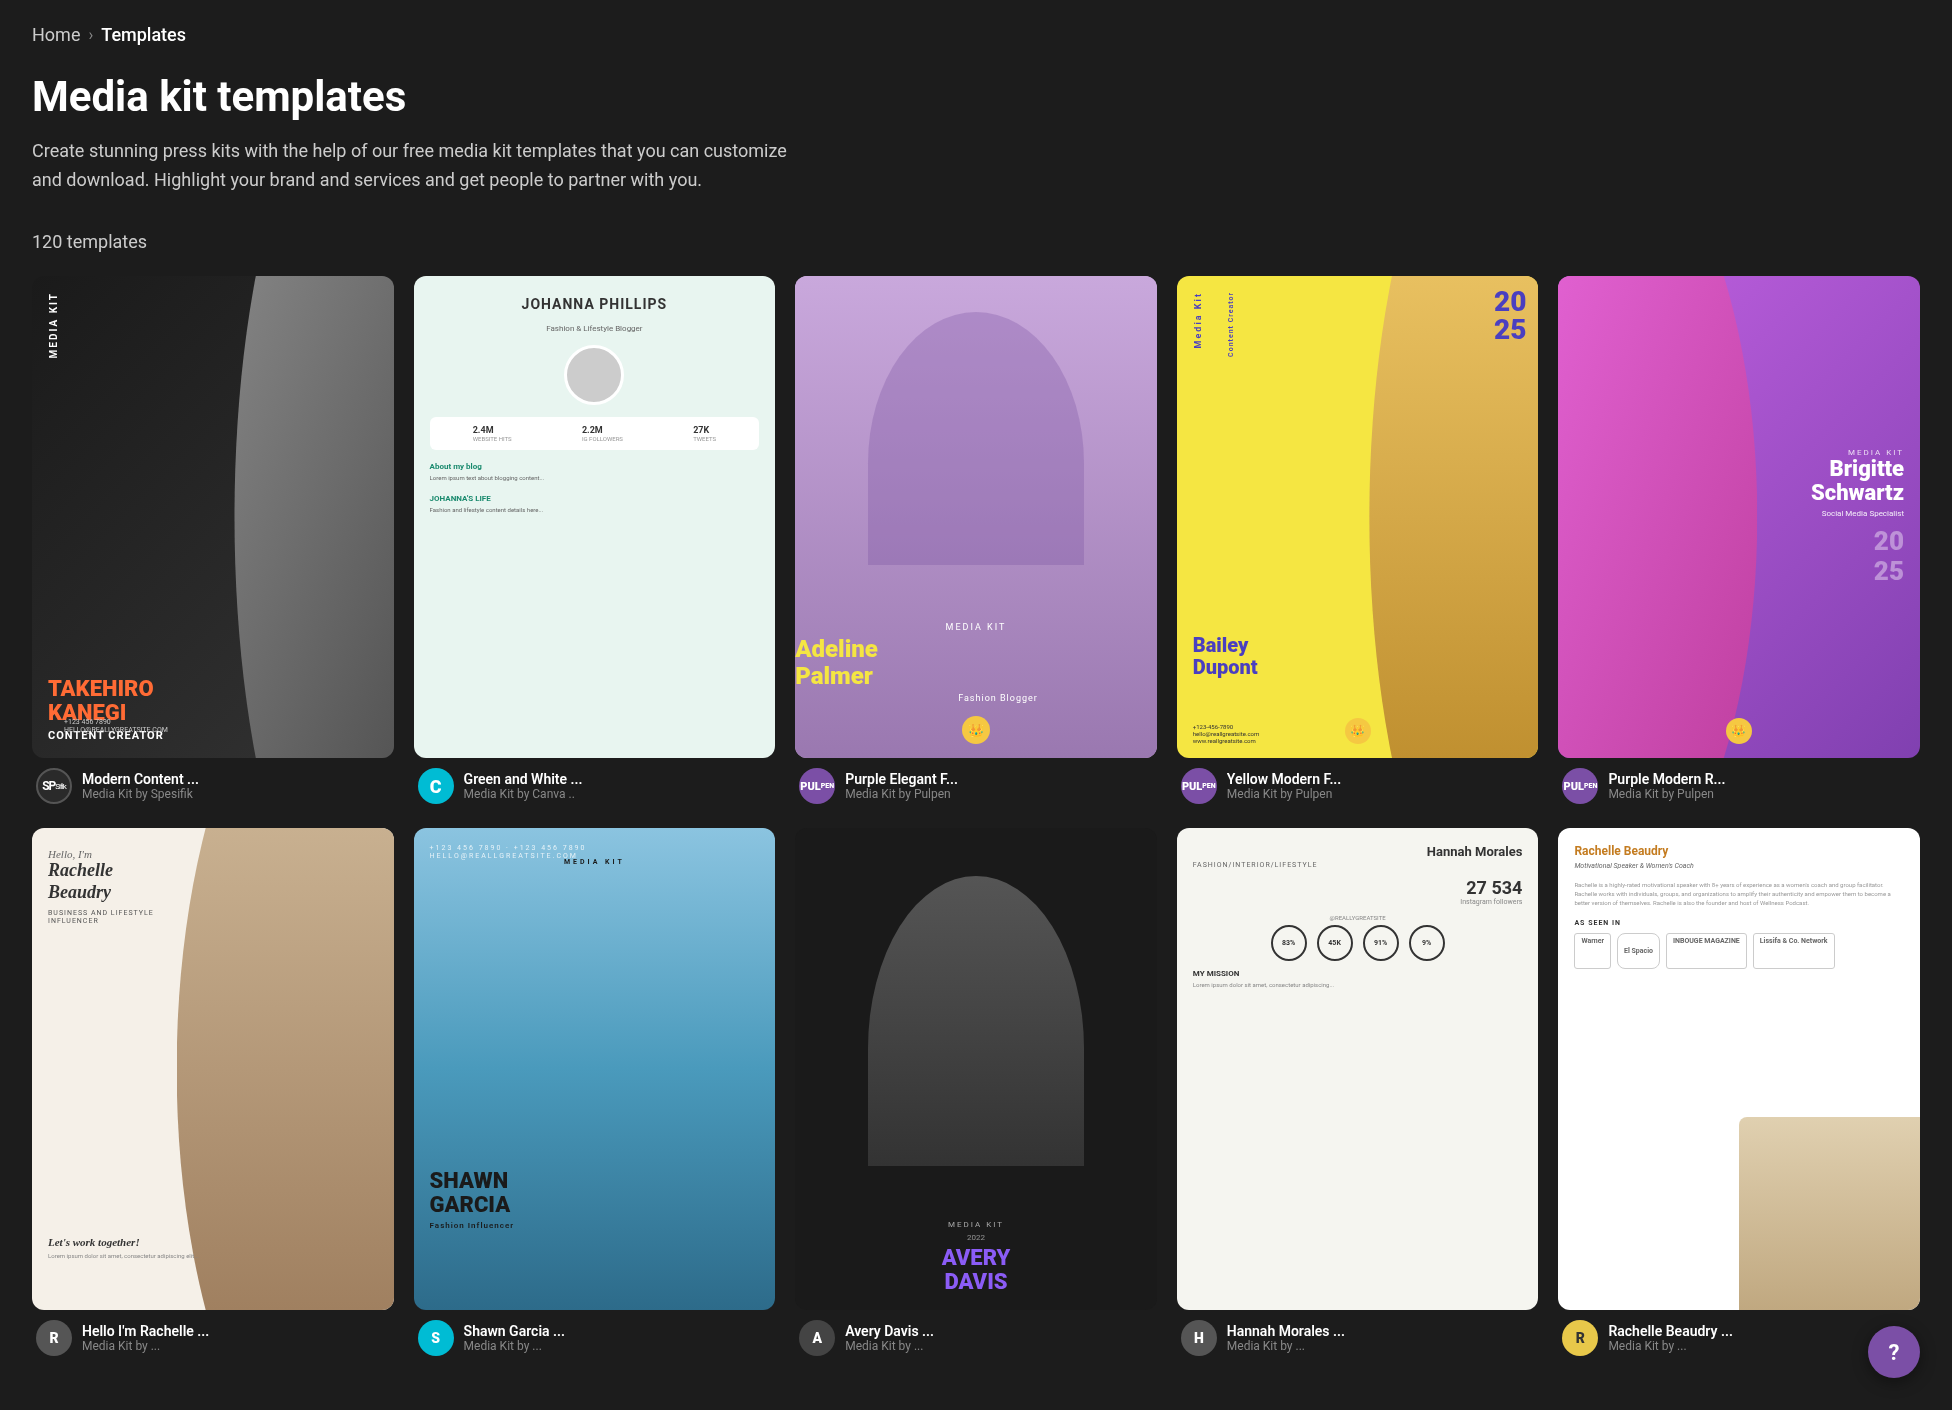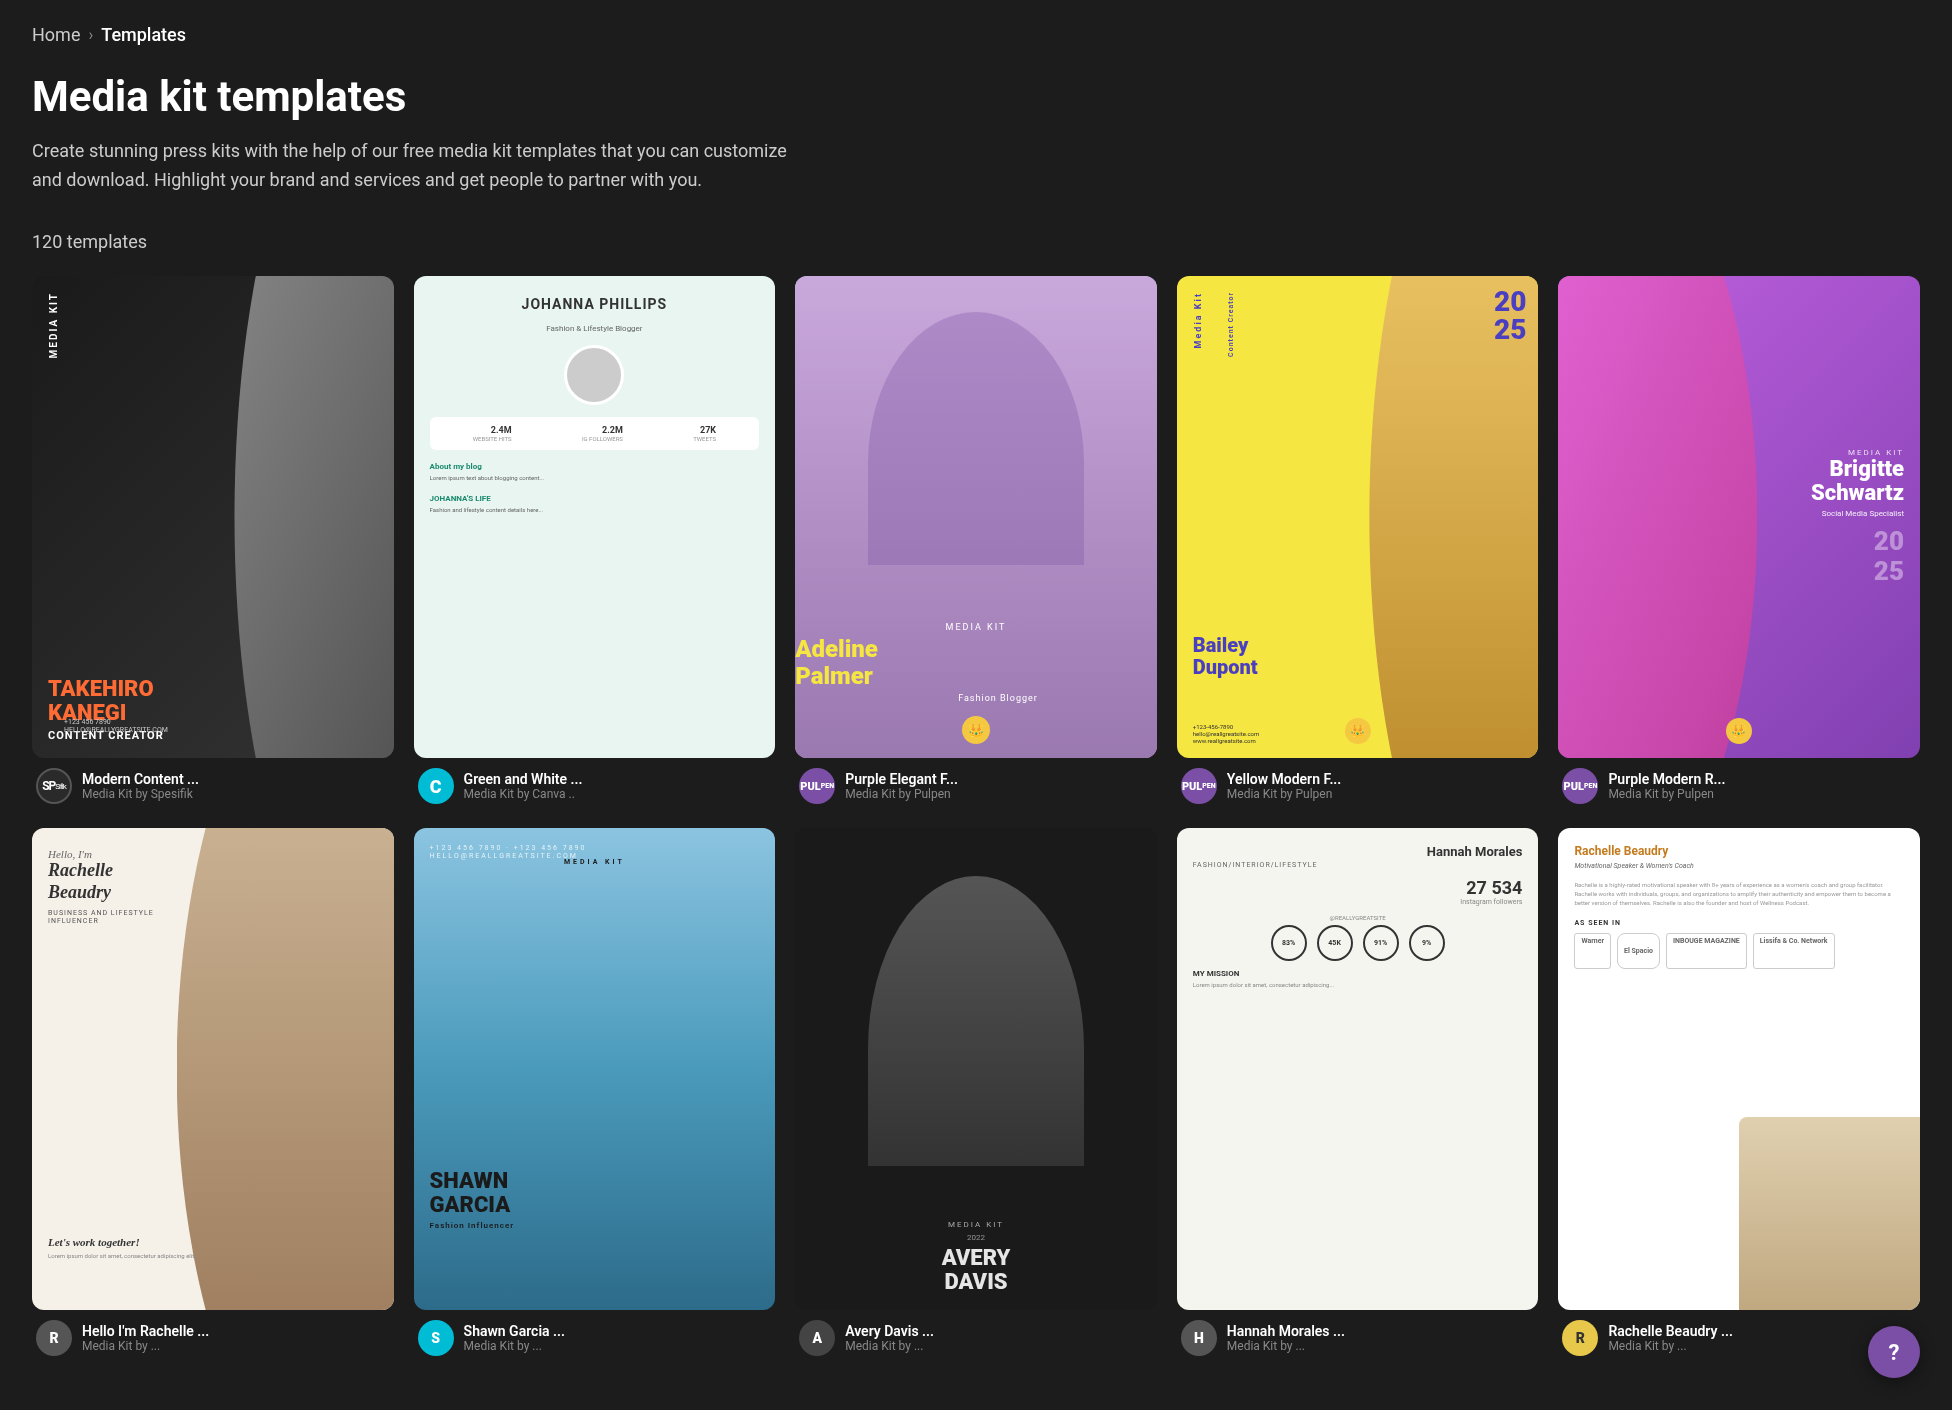--- a/index.html
+++ b/index.html
@@ -157,21 +157,21 @@
       border: 3px solid #fff;
     }
     .thumb-2-stats {
       display: flex;
       justify-content: space-around;
       background: #fff;
       padding: 8px;
       border-radius: 6px;
     }
     .thumb-2-stat {
-      text-align: right;
+      text-align: left;
     }
     .thumb-2-stat-num {
       font-size: 9px;
       font-weight: 700;
       color: #333;
     }
     .thumb-2-stat-label {
       font-size: 6px;
       color: #999;
     }
@@ -504,21 +504,21 @@
     </div>
   </div>
 
   <div class="template-card">
     <div class="template-thumbnail" style="background:#1a1a1a;border-radius:12px;overflow:hidden;aspect-ratio:3/4;position:relative;display:flex;flex-direction:column;align-items:center;justify-content:flex-end;padding:16px;">
 
       <div style="position:absolute;top:10%;left:20%;right:20%;bottom:30%;background:linear-gradient(to bottom, #555, #333);border-radius:50% 50% 0 0 / 60% 60% 0 0;"></div>
       <div style="text-align:center;position:relative;z-index:2;">
         <div style="font-size:8px;color:rgba(255,255,255,0.6);letter-spacing:2px;text-transform:uppercase;margin-bottom:4px;">Media Kit</div>
         <div style="font-size:8px;color:rgba(255,255,255,0.5);margin-bottom:4px;">2022</div>
-        <div style="font-size:22px;font-weight:900;color:#e5e5e5;text-align:center;line-height:1.1;text-transform:uppercase;">AVERY<br>DAVIS</div>
+        <div style="font-size:22px;font-weight:900;color:#8b5cf6;text-align:center;line-height:1.1;text-transform:uppercase;">AVERY<br>DAVIS</div>
       </div>
     </div>
     <div class="template-info">
       <div class="template-avatar" style="background:#444;font-weight:900;font-size:14px;">A</div>
       <div class="template-text">
         <div class="template-name">Avery Davis ...</div>
         <div class="template-source">Media Kit by ...</div>
       </div>
     </div>
   </div>

